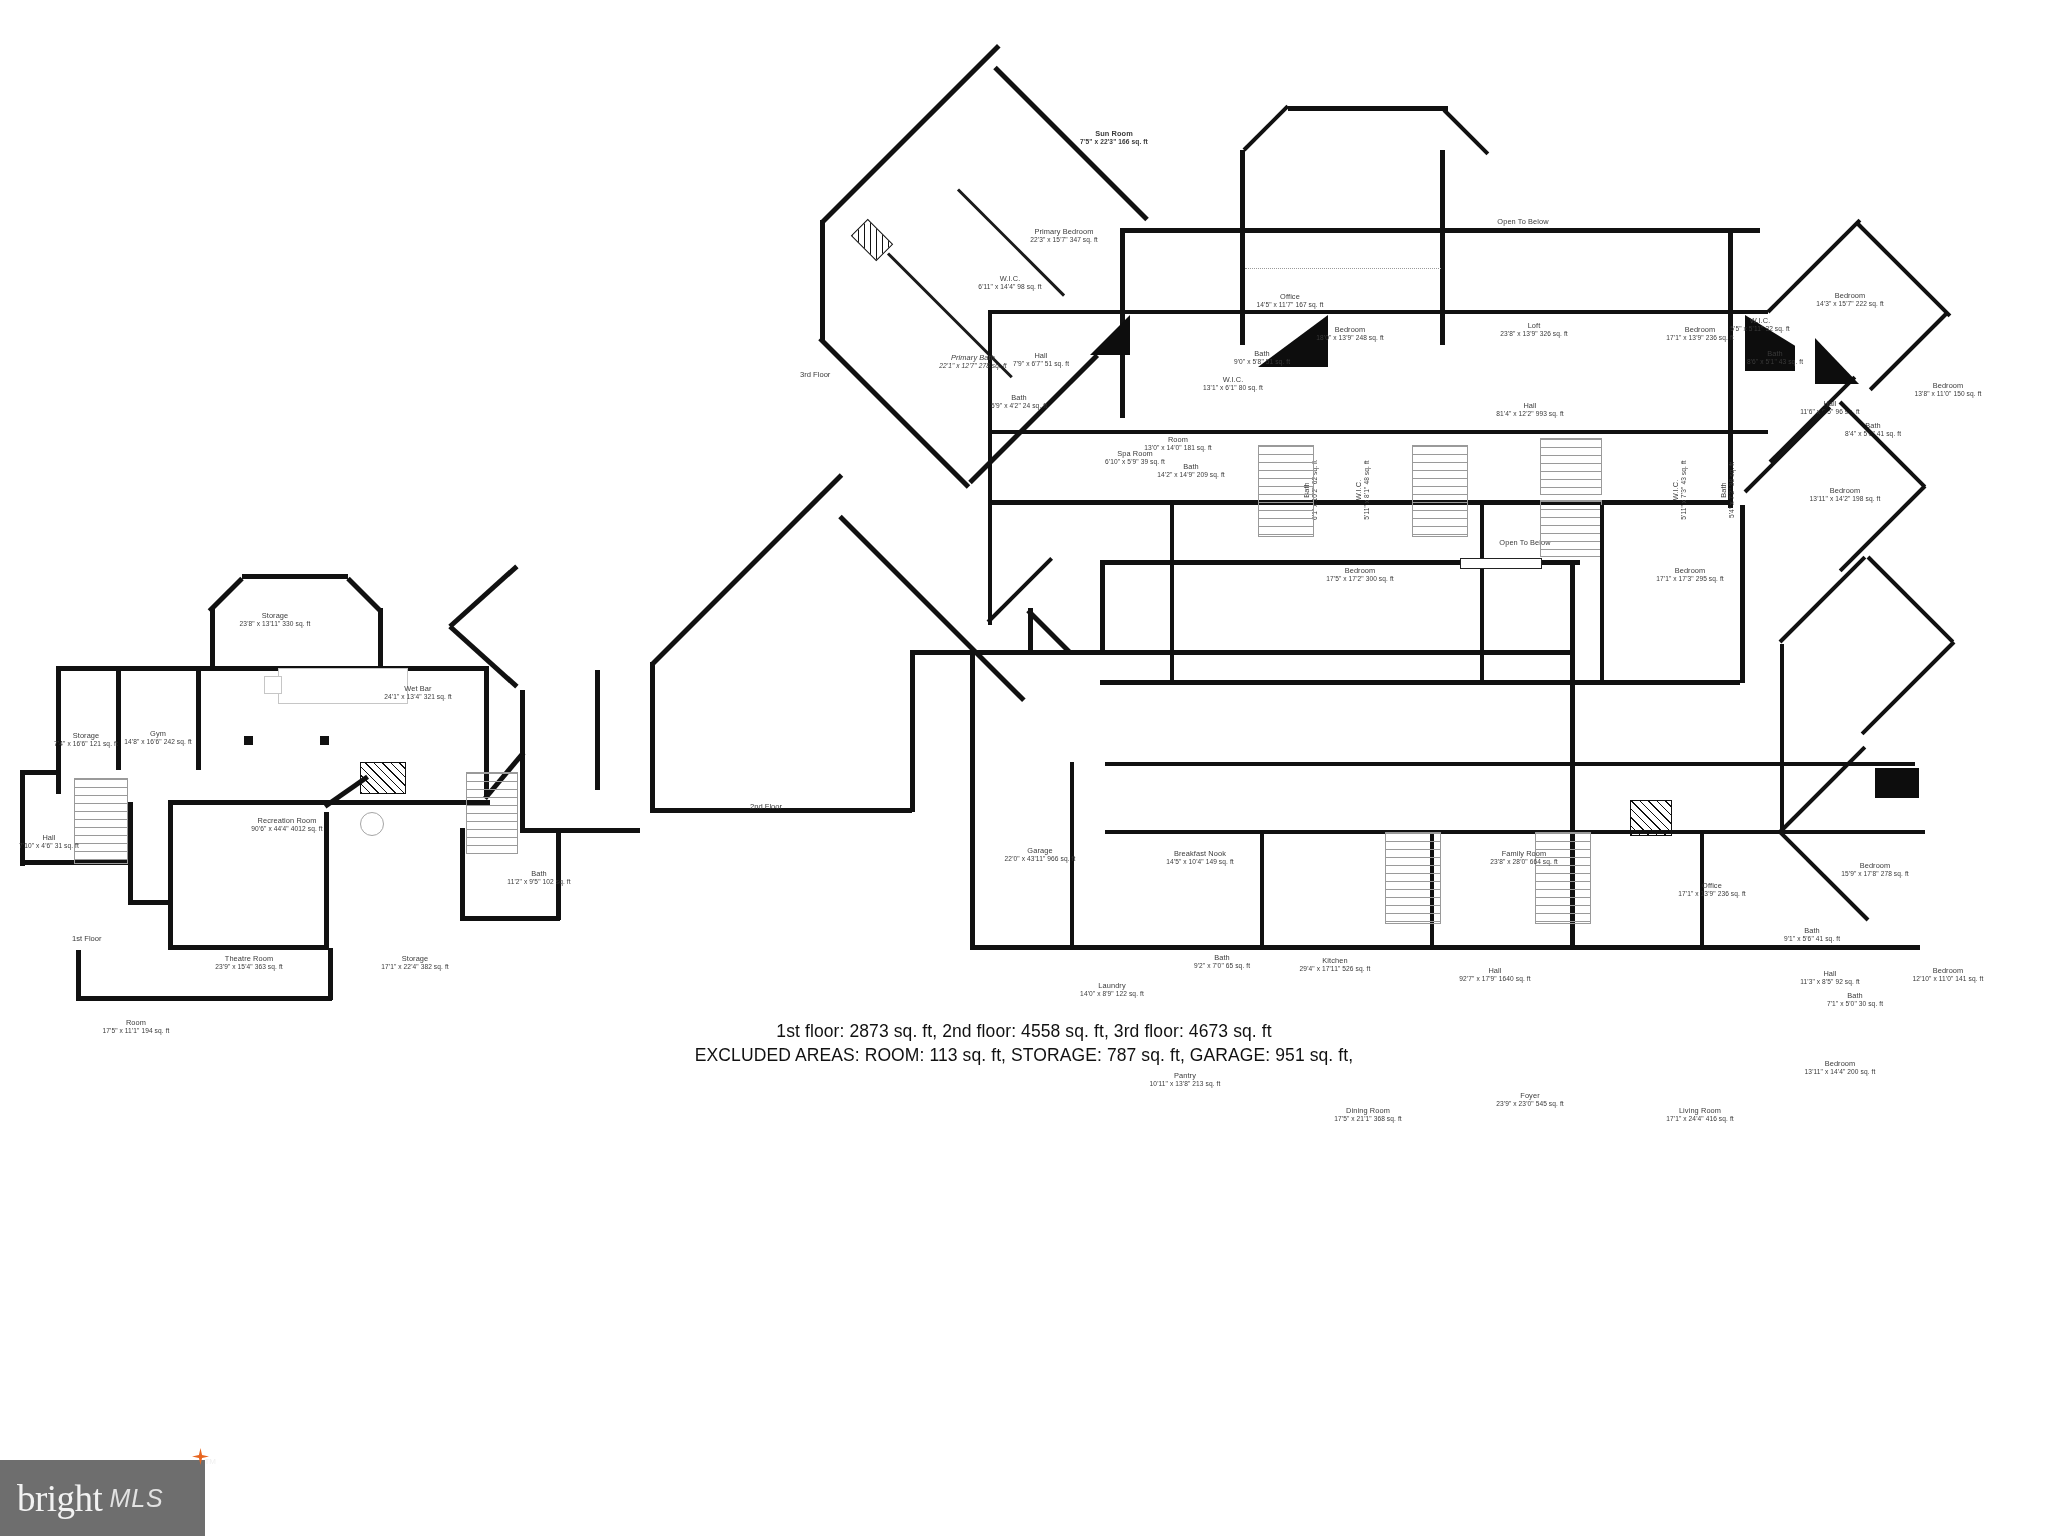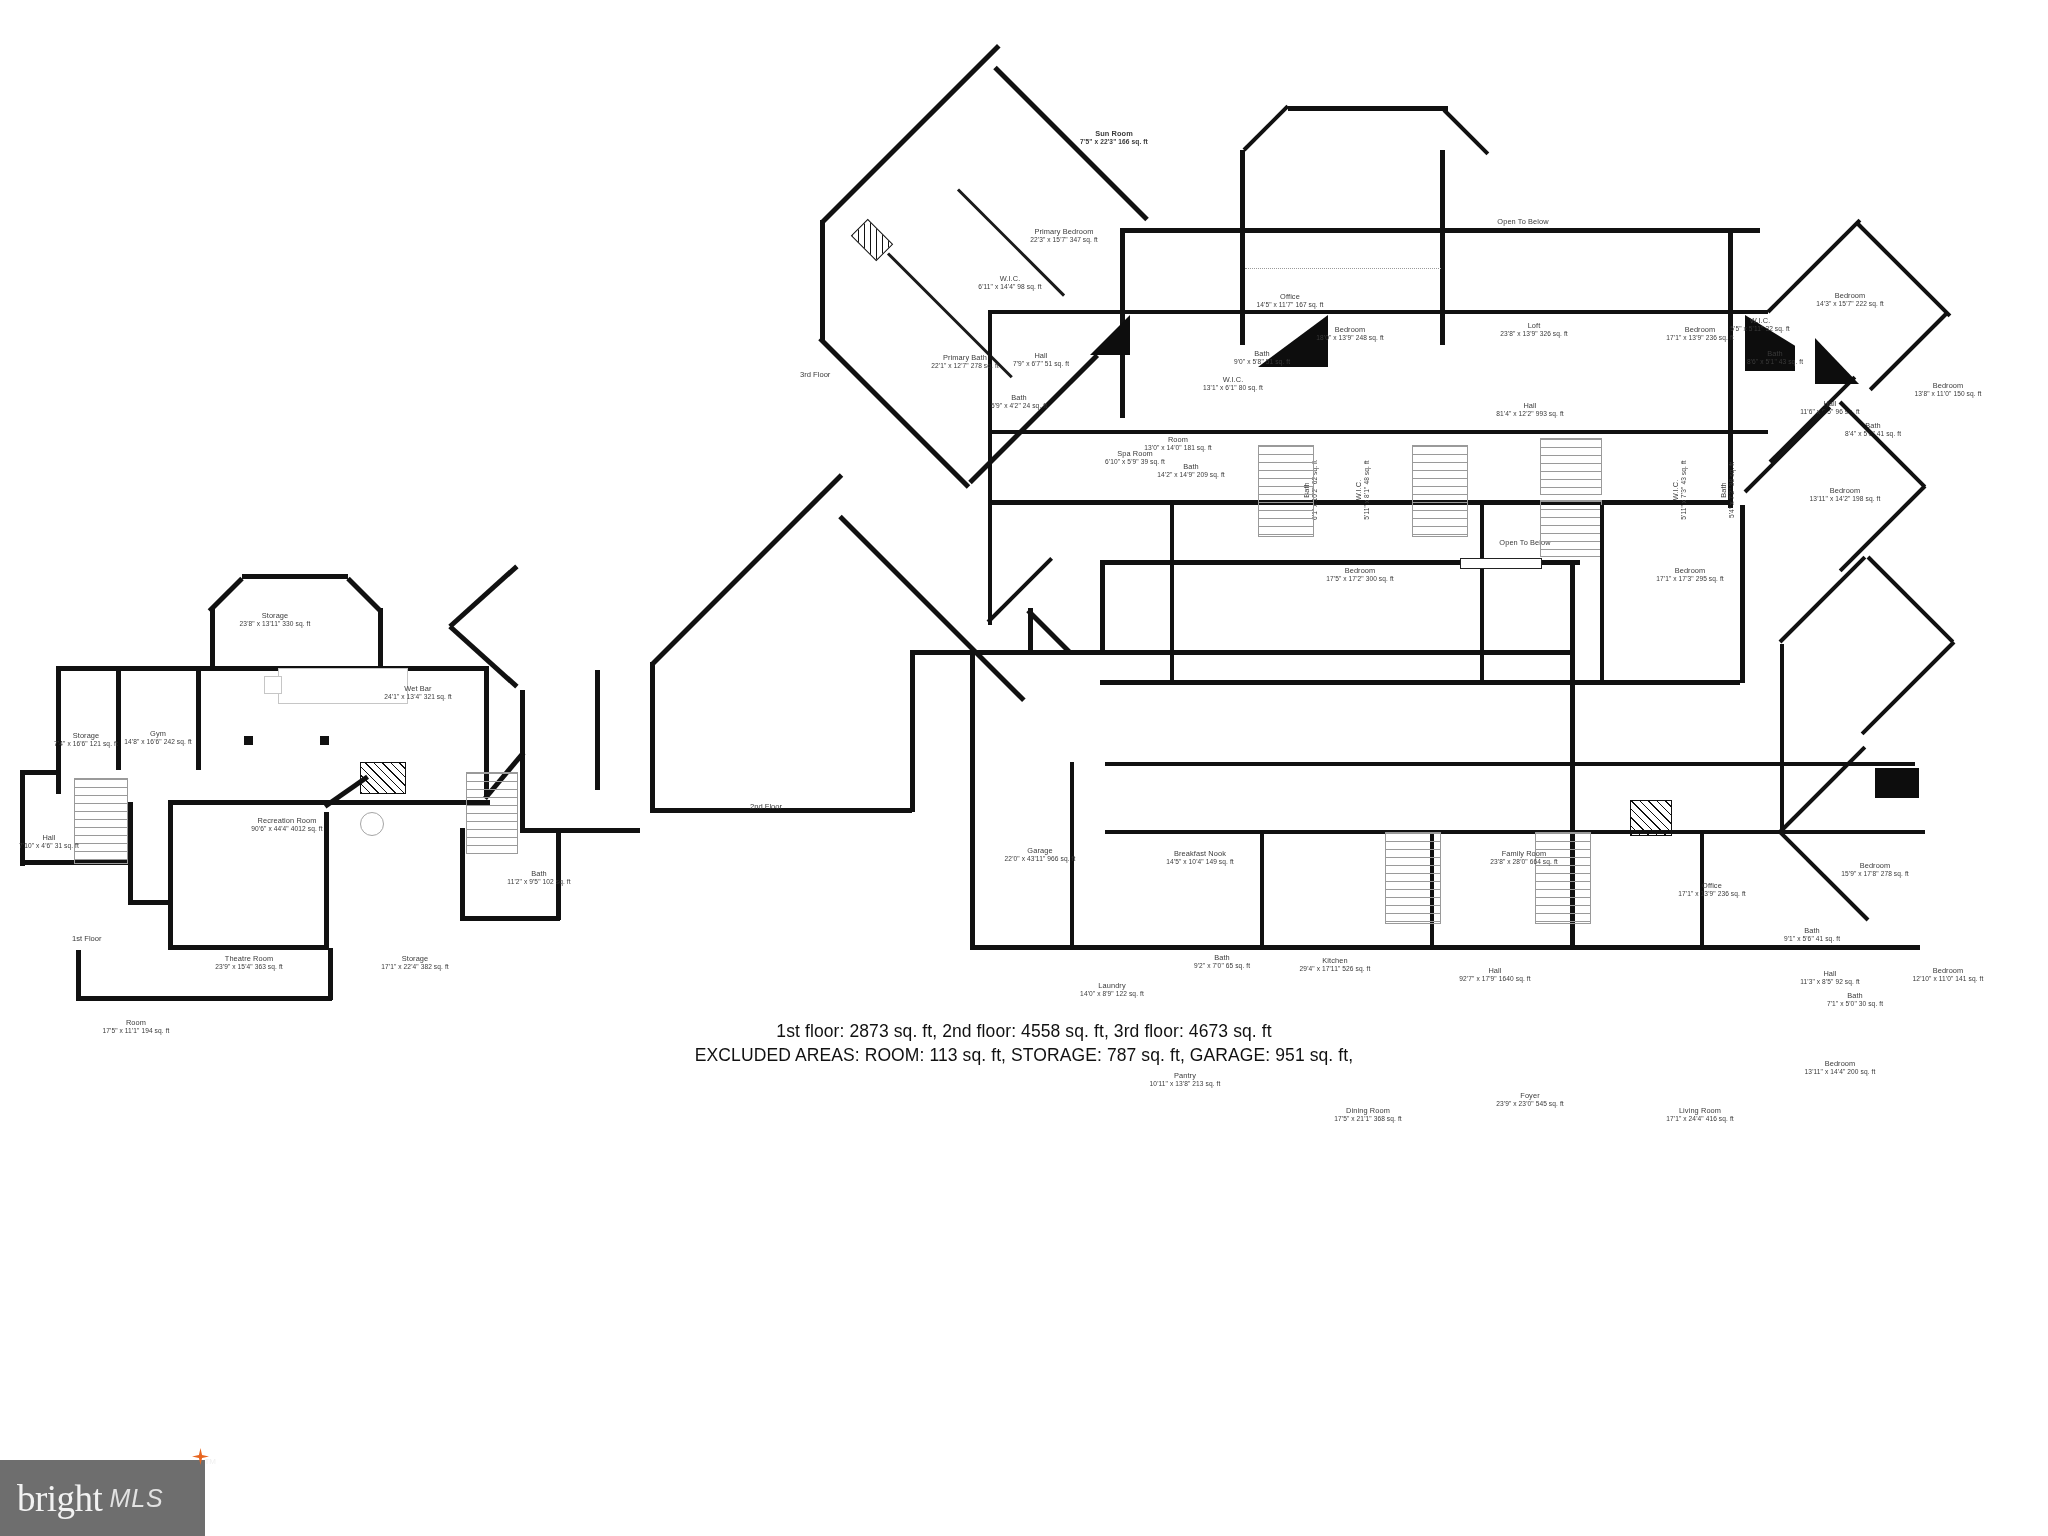--- a/index.html
+++ b/index.html
@@ -94,21 +94,21 @@
       <span class="dim">7'5" x 22'3" 166 sq. ft</span>
     </div>
   <div class="lbl" style="left:224px;top:176px;">
       <span class="nm">Primary Bedroom</span>
       <span class="dim">22'3" x 15'7" 347 sq. ft</span>
     </div>
   <div class="lbl" style="left:170px;top:223px;">
       <span class="nm">W.I.C.</span>
       <span class="dim">6'11" x 14'4" 98 sq. ft</span>
     </div>
-  <div class="lbl" style="left:125px;top:302px;">
+  <div class="lbl" style="left:133px;top:302px;font-style:italic;">
       <span class="nm">Primary Bath</span>
       <span class="dim">22'1" x 12'7" 278 sq. ft</span>
     </div>
   <div class="lbl" style="left:201px;top:300px;">
       <span class="nm">Hall</span>
       <span class="dim">7'9" x 6'7" 51 sq. ft</span>
     </div>
   <div class="lbl" style="left:179px;top:342px;">
       <span class="nm">Bath</span>
       <span class="dim">5'9" x 4'2" 24 sq. ft</span>

